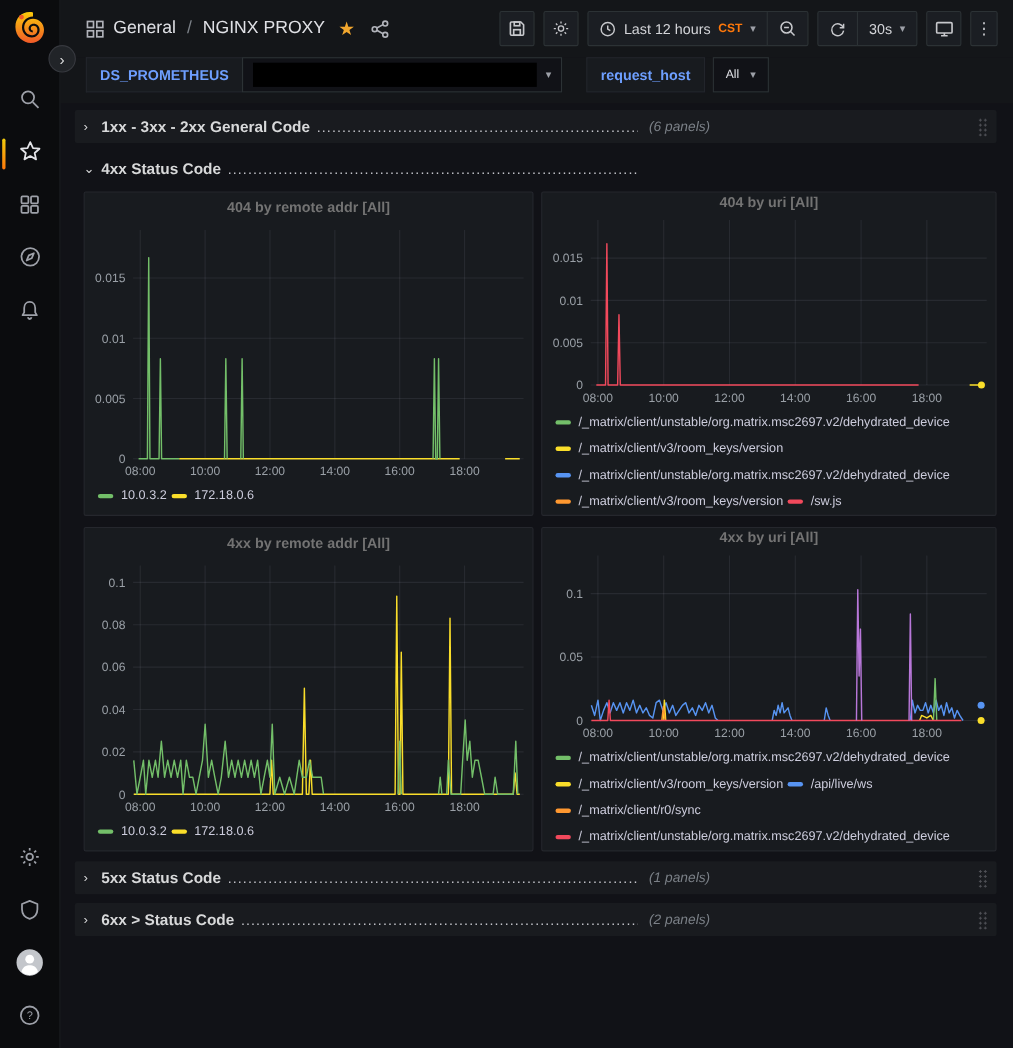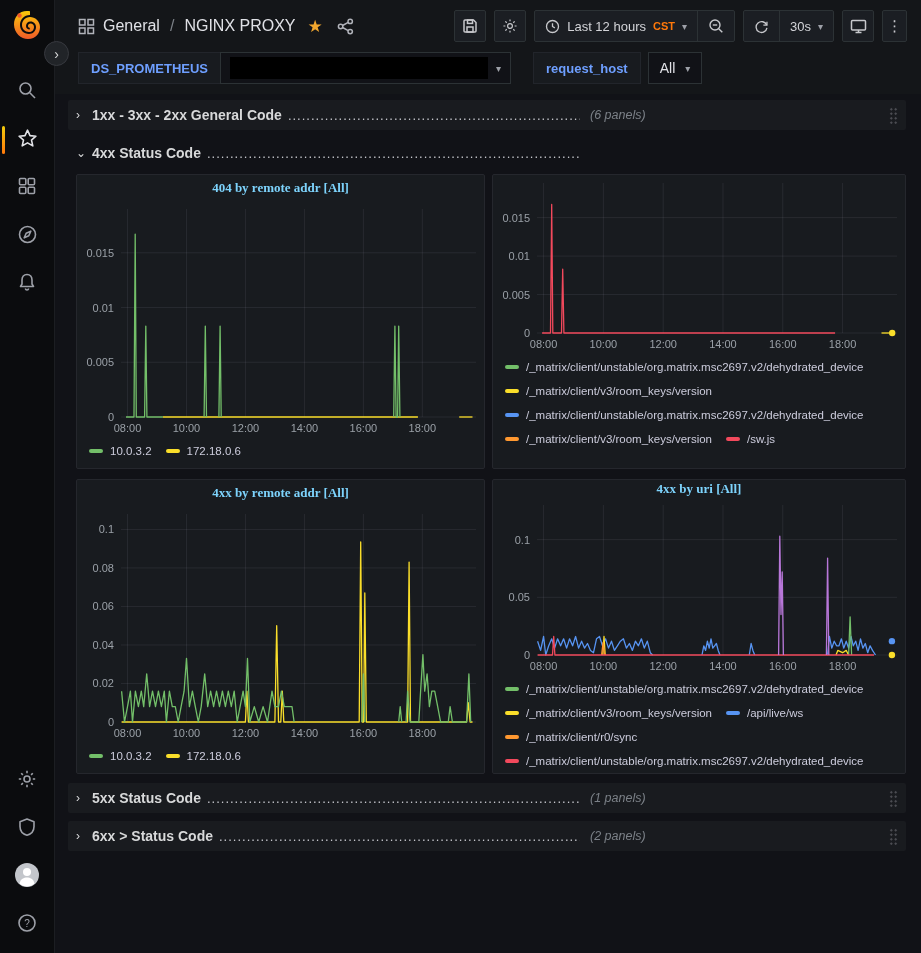--- a/index.html
+++ b/index.html
@@ -63,21 +63,21 @@
     height:32px; display:flex; align-items:center; padding:0 12px;
     background:#181b1f; color:#6e9fff; font-size:13px; font-weight:700;
     border:1px solid #22252b; border-right:none;
   }
   .var-value {
     height:32px; display:flex; align-items:center; gap:8px; padding:0 9px;
     border:1px solid #2c3235; background:#111217; cursor:pointer;
   }
   .redacted { width:258px; height:22px; background:#000; }
   .var-sep { width:22px; }
-  .all-value { font-size:14px; color:#e0e1e6; }
+  .all-value { font-size:11px; color:#e0e1e6; }
   
   .content { flex:1; padding:6px 15px 0 13px; overflow:hidden; }
   .dashrow {
     height:30px; display:flex; align-items:center; padding:0 8px; margin-bottom:8px;
     border-radius:2px; cursor:pointer;
   }
   .dashrow.collapsed { background:#191b1f; }
   .dashrow .rchev { color:#d8d9da; width:16px; font-size:12px; }
   .row-left { display:flex; align-items:baseline; width:488px; overflow:hidden; white-space:nowrap; }
   .row-title { font-size:14px; font-weight:700; color:#d8d9da; margin-right:6px; }
@@ -90,25 +90,25 @@
   }
   .panels {
     display:grid; grid-template-columns:409px 414px; gap:10px 7px;
     margin:1px 0 9px 8px;
   }
   .panel {
     height:295px; background:#181b1f; border:1px solid #25272d; border-radius:2px;
     overflow:hidden; display:flex; flex-direction:column;
   }
   .panel-header { height:26px; display:flex; align-items:center; justify-content:center; cursor:pointer; }
-  .panel-title { font-size:13px; font-weight:700; color:#7dd3fc;font-family:Liberation Serif, serif; }
+  .panel-title { font-size:13px; font-weight:700; color:#737373; }
   .plot { width:100%; }
   .plot-a { height:236px; }
   .plot-b { height:178px; }
-  .legend { padding:2px 10px 0 12px; display:flex; flex-wrap:wrap; column-gap:14px; line-height:24px; }
+  .legend { padding:2px 10px 0 12px; display:flex; flex-wrap:wrap; column-gap:4px; line-height:24px; }
   .legend-item { display:inline-flex; align-items:center; gap:7px; font-size:11.5px; color:#ccccdc; white-space:nowrap; cursor:pointer; }
   .swatch { width:14px; height:4px; border-radius:2px; display:inline-block; flex:0 0 14px; }
   .axis-text { font-size:11px; fill:#9aa0a7; }
 </style>
 </head>
 <body>
 
 <aside class="sidebar">
   <div class="logo">
     <svg width="34" height="34" viewBox="0 0 34 34">
@@ -372,20 +372,23 @@
               <span>10.0.3.2</span>
             </span>
             <span class="legend-item">
               <span class="swatch" style="background: rgb(250, 222, 42);"></span>
               <span>172.18.0.6</span>
             </span>
           </div>
       </section>
 
       <section class="panel">
+        <div class="panel-header">
+          <span class="panel-title">404 by uri [All]</span>
+        </div>
         <div class="plot plot-b"><svg width="412" height="178" viewBox="0 0 412 178">
               <line x1="50.57807308970099" y1="8" x2="50.57807308970099" y2="158" stroke="rgba(204,204,220,0.09)" stroke-width="1"></line>
               <text x="50.57807308970099" y="173" text-anchor="middle" class="axis-text">08:00</text>
               <line x1="110.37873754152824" y1="8" x2="110.37873754152824" y2="158" stroke="rgba(204,204,220,0.09)" stroke-width="1"></line>
               <text x="110.37873754152824" y="173" text-anchor="middle" class="axis-text">10:00</text>
               <line x1="170.1794019933555" y1="8" x2="170.1794019933555" y2="158" stroke="rgba(204,204,220,0.09)" stroke-width="1"></line>
               <text x="170.1794019933555" y="173" text-anchor="middle" class="axis-text">12:00</text>
               <line x1="229.98006644518273" y1="8" x2="229.98006644518273" y2="158" stroke="rgba(204,204,220,0.09)" stroke-width="1"></line>
               <text x="229.98006644518273" y="173" text-anchor="middle" class="axis-text">14:00</text>
               <line x1="289.78073089700996" y1="8" x2="289.78073089700996" y2="158" stroke="rgba(204,204,220,0.09)" stroke-width="1"></line>

